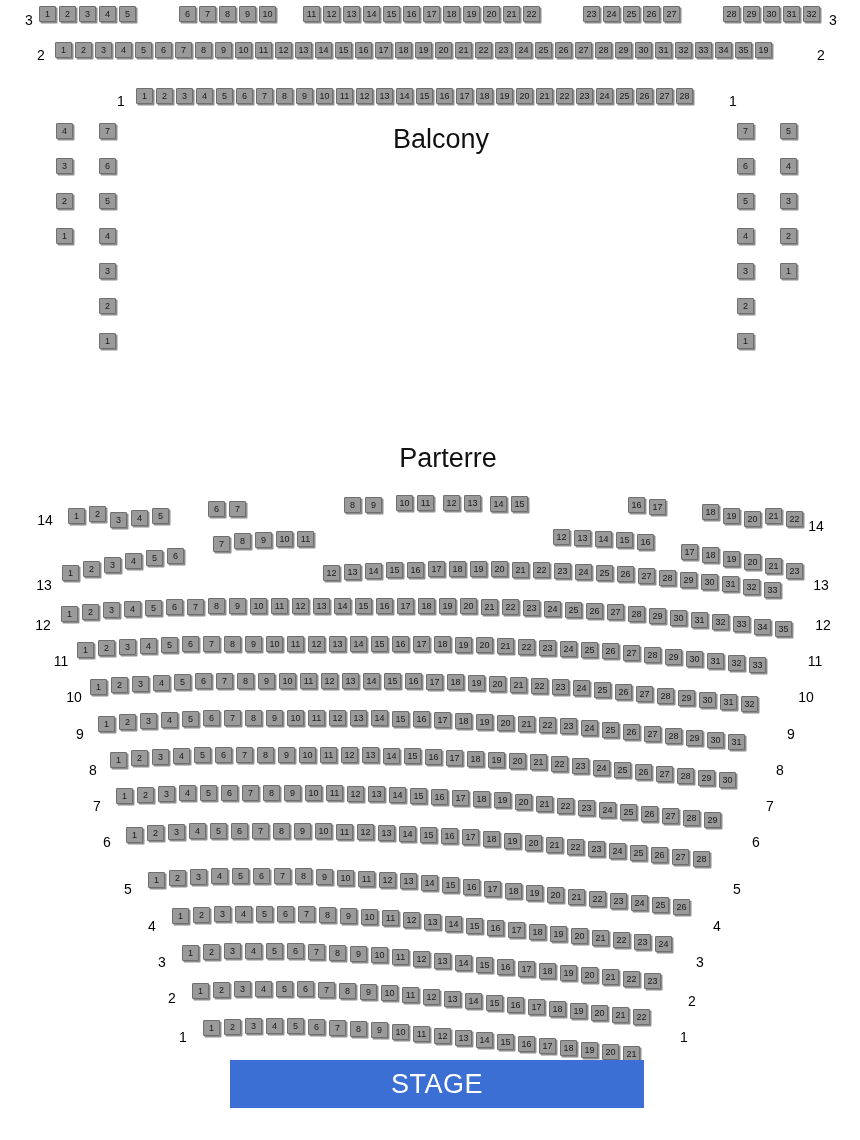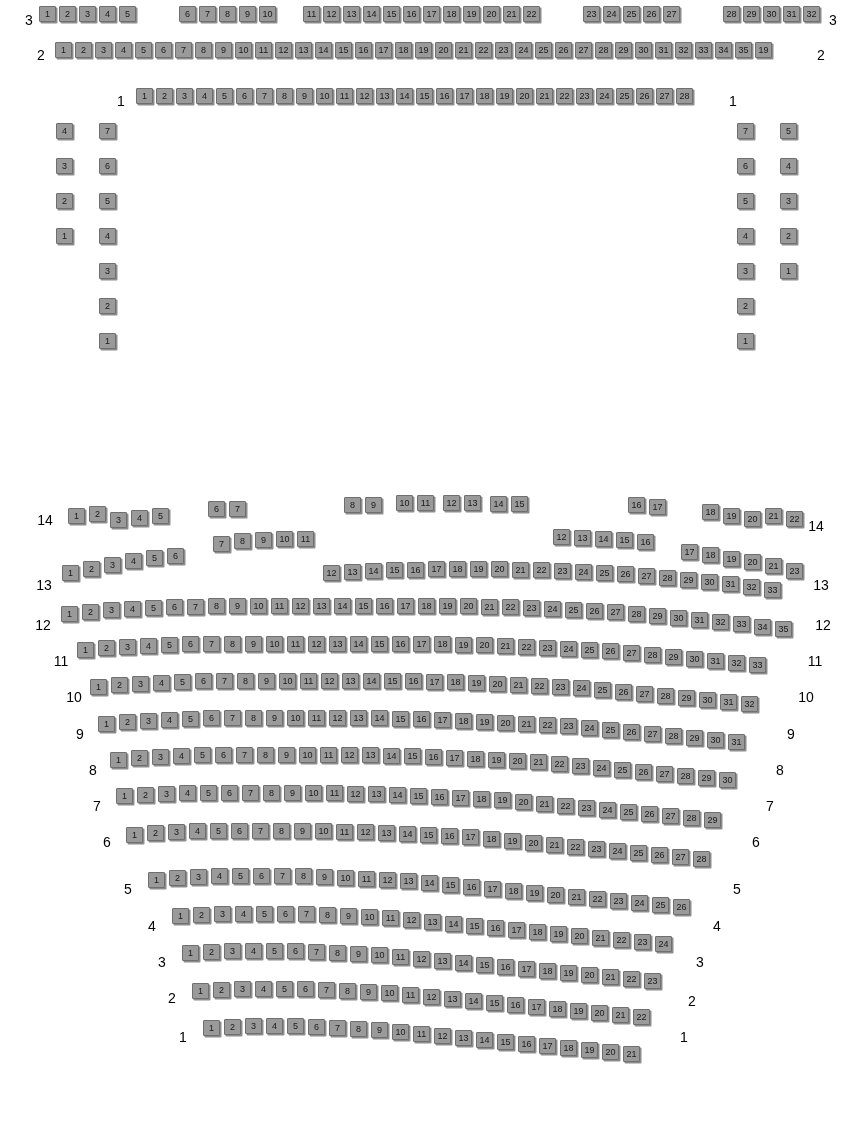--- a/index.html
+++ b/index.html
@@ -57,20 +57,22 @@
     font-size: 27px;
     text-align: center;
     line-height: 48px;
     letter-spacing: 0.5px;
   }
 </style>
 </head>
 <body>
 
 <div id="venue">
+    <div class="section-title" style="left: 321px; top: 124px; width: 240px;">Balcony</div>
+    <div class="section-title" style="left: 328px; top: 443px; width: 240px;">Parterre</div>
     <div class="row-label" style="left: 19px; top: 13px; width: 20px;">3</div>
     <div class="row-label" style="left: 823px; top: 13px; width: 20px;">3</div>
     <div class="seat" style="left: 39px; top: 6px;">1</div>
     <div class="seat" style="left: 59px; top: 6px;">2</div>
     <div class="seat" style="left: 79px; top: 6px;">3</div>
     <div class="seat" style="left: 99px; top: 6px;">4</div>
     <div class="seat" style="left: 119px; top: 6px;">5</div>
     <div class="seat" style="left: 179px; top: 6px;">6</div>
     <div class="seat" style="left: 199px; top: 6px;">7</div>
     <div class="seat" style="left: 219px; top: 6px;">8</div>
@@ -610,13 +612,14 @@
     <div class="seat" style="left: 434px; top: 1028px;">12</div>
     <div class="seat" style="left: 455px; top: 1030px;">13</div>
     <div class="seat" style="left: 476px; top: 1032px;">14</div>
     <div class="seat" style="left: 497px; top: 1034px;">15</div>
     <div class="seat" style="left: 518px; top: 1036px;">16</div>
     <div class="seat" style="left: 539px; top: 1038px;">17</div>
     <div class="seat" style="left: 560px; top: 1040px;">18</div>
     <div class="seat" style="left: 581px; top: 1042px;">19</div>
     <div class="seat" style="left: 602px; top: 1044px;">20</div>
     <div class="seat" style="left: 623px; top: 1046px;">21</div>
+    <div class="stage" style="left: 230px; top: 1060px; width: 414px; height: 48px; line-height: 48px; background: rgb(59, 111, 212);">STAGE</div>
   </div>
 
 </body></html>

